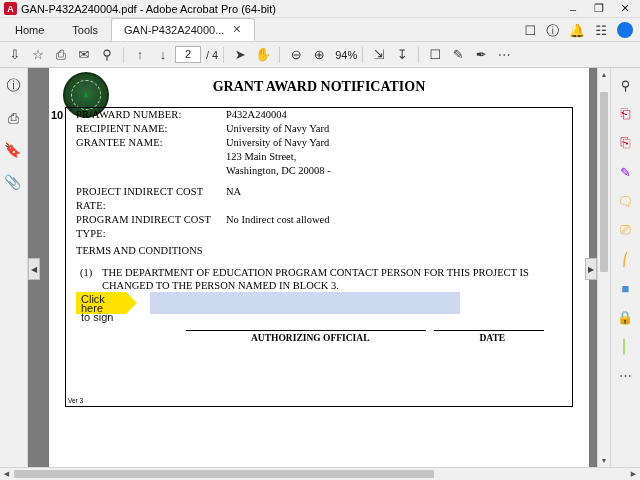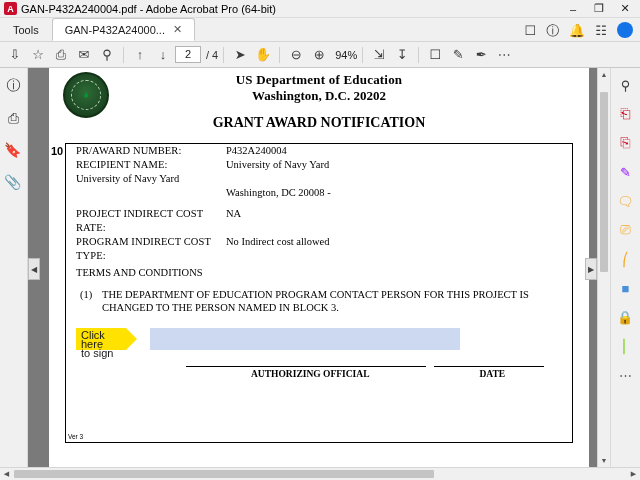--- a/index.html
+++ b/index.html
@@ -194,20 +194,21 @@
     <div class="title-text">GAN-P432A240004.pdf - Adobe Acrobat Pro (64-bit)</div>
     <div class="win-btns">
       <div class="win-btn">–</div>
       <div class="win-btn">❐</div>
       <div class="win-btn close">✕</div>
     </div>
   </div>
 
 
   <div class="tabstrip">
+    <div class="tab home">Home</div>
     <div class="tab">Tools</div>
     <div class="tab active">
       <span>GAN-P432A24000...</span>
       <span class="tab-close">✕</span>
     </div>
     <div class="tabstrip-right">
       <span class="ic">☐</span>
       <span class="ic">ⓘ</span>
       <span class="ic">🔔</span>
       <span class="ic">☷</span>
@@ -253,41 +254,39 @@
       <div class="rail-ic">📎</div>
     </div>
 
     <div class="doc-viewport">
       <div class="page">
 
         <div class="seal">
           <div class="seal-inner">🌲</div>
         </div>
 
-        <div class="doc-head">
-          <div class="l1">US Department of Education</div>
-          <div class="l2">Washington, D.C. 20202</div>
-        </div>
         <div class="doc-title">GRANT AWARD NOTIFICATION</div>
 
         <div class="block-wrap">
           <div class="block-num">10</div>
           <div class="block-box">
 
             <div class="kv">
               <div class="k">PR/AWARD NUMBER:</div>
               <div class="v">P432A240004</div>
             </div>
             <div class="kv">
               <div class="k">RECIPIENT NAME:</div>
               <div class="v">University of Navy Yard</div>
             </div>
             <div class="kv">
+              <div class="k">GRANTEE NAME:</div>
               <div class="v">University of Navy Yard</div>
             </div>
+            <div class="addr">123 Main Street,</div>
             <div class="addr">Washington, DC 20008 -</div>
 
             <div class="spacer6"></div>
 
             <div class="kv">
               <div class="k">PROJECT INDIRECT COST RATE:</div>
               <div class="v">NA</div>
             </div>
             <div class="kv">
               <div class="k">PROGRAM INDIRECT COST TYPE:</div>

